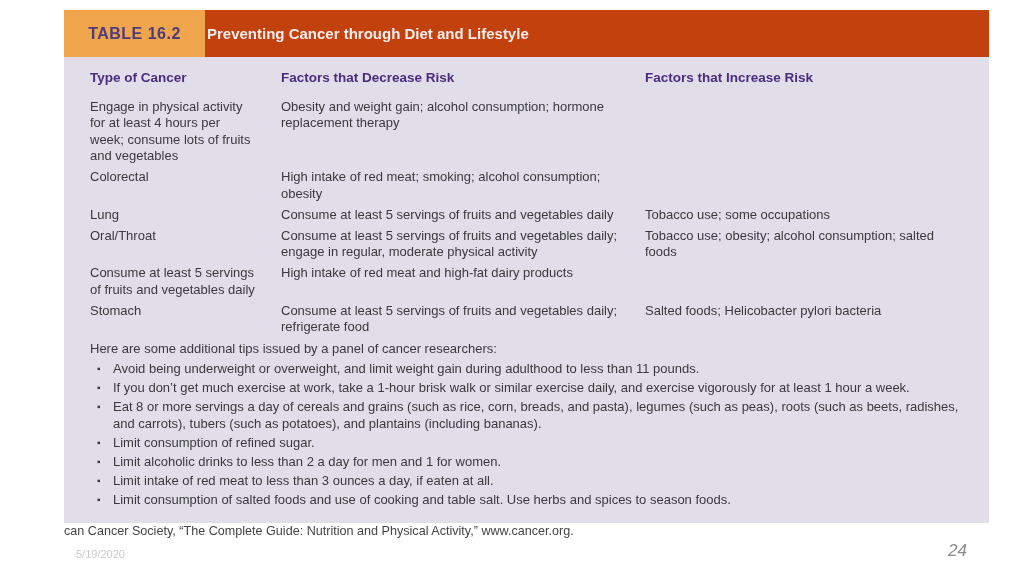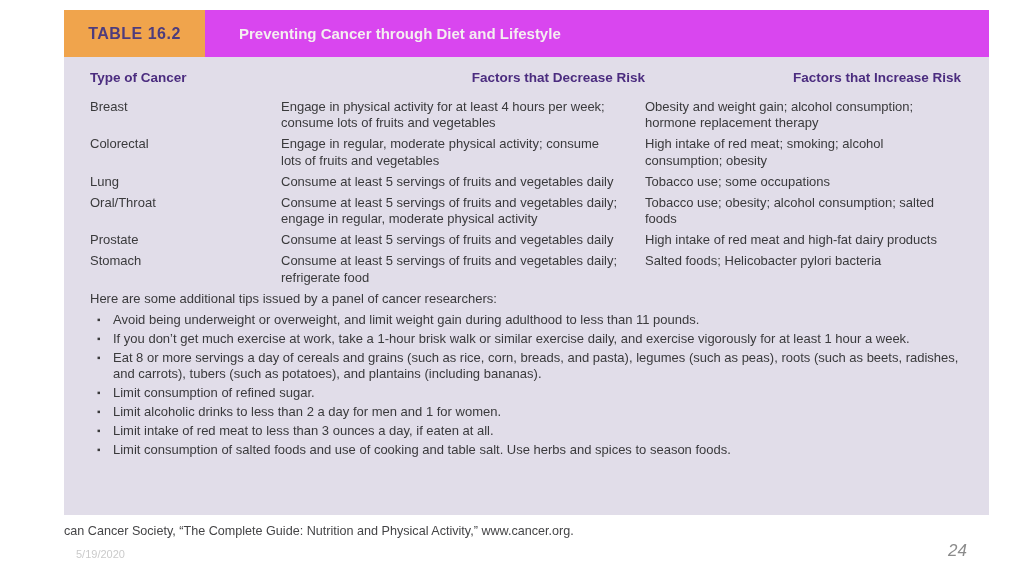--- a/index.html
+++ b/index.html
@@ -10,35 +10,35 @@
 
   .table-card { position: absolute; left: 64px; top: 10px; width: 925px; }
 
   .card-header { display: flex; height: 47px; }
   .table-label {
     width: 141px; background: #f0a44c; color: #4d3c7d;
     font-size: 16px; font-weight: bold; letter-spacing: 0.5px;
     display: flex; align-items: center; justify-content: center;
   }
   .table-title {
-    flex: 1; background: #d946ef; color: #f4eef0;
+    flex: 1; background: #c2410c; color: #f4eef0;
     font-size: 15px; font-weight: bold;
-    display: flex; align-items: center; padding-left: 34px;
+    display: flex; align-items: center; padding-left: 2px;
   }
 
   .card-body {
     background: #e1dde9; min-height: 458px;
     padding: 13px 28px 12px 26px;
     font-size: 13px; line-height: 16.5px;
   }
 
   .trow { display: grid; grid-template-columns: 191px 364px 1fr; margin-bottom: 4.5px; }
   .cols-header { margin-bottom: 12px; }
   .col-h { color: #4b2c7f; font-weight: bold; font-size: 13.5px; }
-  .col-h.center { text-align: right; }
+  .col-h.center { text-align: left; }
   .cell-decrease { padding-right: 26px; }
   .cell-increase { padding-right: 4px; }
 
   .tips { margin-top: 5px; }
   .tips-intro { margin-bottom: 4px; }
   .tip { display: flex; margin-bottom: 2.5px; padding-left: 7px; }
   .tip-marker { width: 16px; flex: 0 0 16px; font-size: 10px; line-height: 16.5px; color: #3a3a3c; }
   .tip-text { flex: 1; }
 
   .italic { }
@@ -72,45 +72,42 @@
 
     <div class="card-body">
 
       <div class="trow cols-header">
         <div class="col-h">Type of Cancer</div>
         <div class="col-h center">Factors that Decrease Risk</div>
         <div class="col-h center">Factors that Increase Risk</div>
       </div>
 
       <div class="trow">
-        <div class="cell-type">Breast</div>
         <div class="cell-decrease">Engage in physical activity for at least 4 hours per week; consume lots of fruits and vegetables</div>
         <div class="cell-increase">Obesity and weight gain; alcohol consumption; hormone replacement therapy</div>
       </div>
 
       <div class="trow">
         <div class="cell-type">Colorectal</div>
-        <div class="cell-decrease">Engage in regular, moderate physical activity; consume lots of fruits and vegetables</div>
         <div class="cell-increase">High intake of red meat; smoking; alcohol consumption; obesity</div>
       </div>
 
       <div class="trow">
         <div class="cell-type">Lung</div>
         <div class="cell-decrease">Consume at least 5 servings of fruits and vegetables daily</div>
         <div class="cell-increase">Tobacco use; some occupations</div>
       </div>
 
       <div class="trow">
         <div class="cell-type">Oral/Throat</div>
         <div class="cell-decrease">Consume at least 5 servings of fruits and vegetables daily; engage in regular, moderate physical activity</div>
         <div class="cell-increase">Tobacco use; obesity; alcohol consumption; salted foods</div>
       </div>
 
       <div class="trow">
-        <div class="cell-type">Prostate</div>
         <div class="cell-decrease">Consume at least 5 servings of fruits and vegetables daily</div>
         <div class="cell-increase">High intake of red meat and high-fat dairy products</div>
       </div>
 
       <div class="trow">
         <div class="cell-type">Stomach</div>
         <div class="cell-decrease">Consume at least 5 servings of fruits and vegetables daily; refrigerate food</div>
         <div class="cell-increase"><span>Salted foods; </span><span class="italic">Helicobacter pylori</span><span> bacteria</span></div>
       </div>
 

